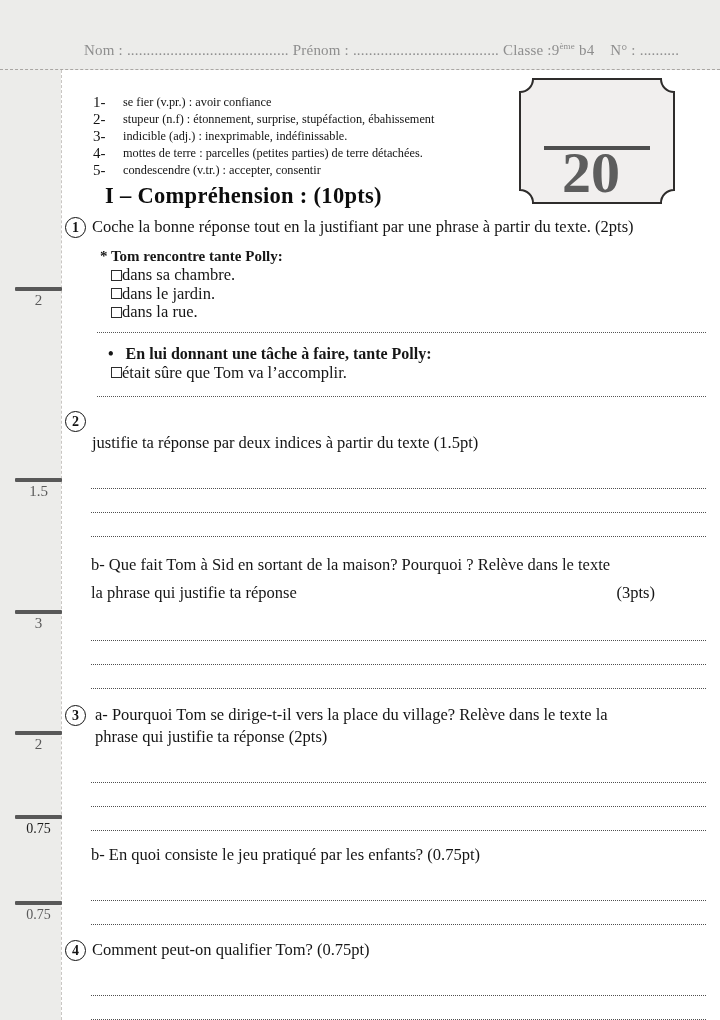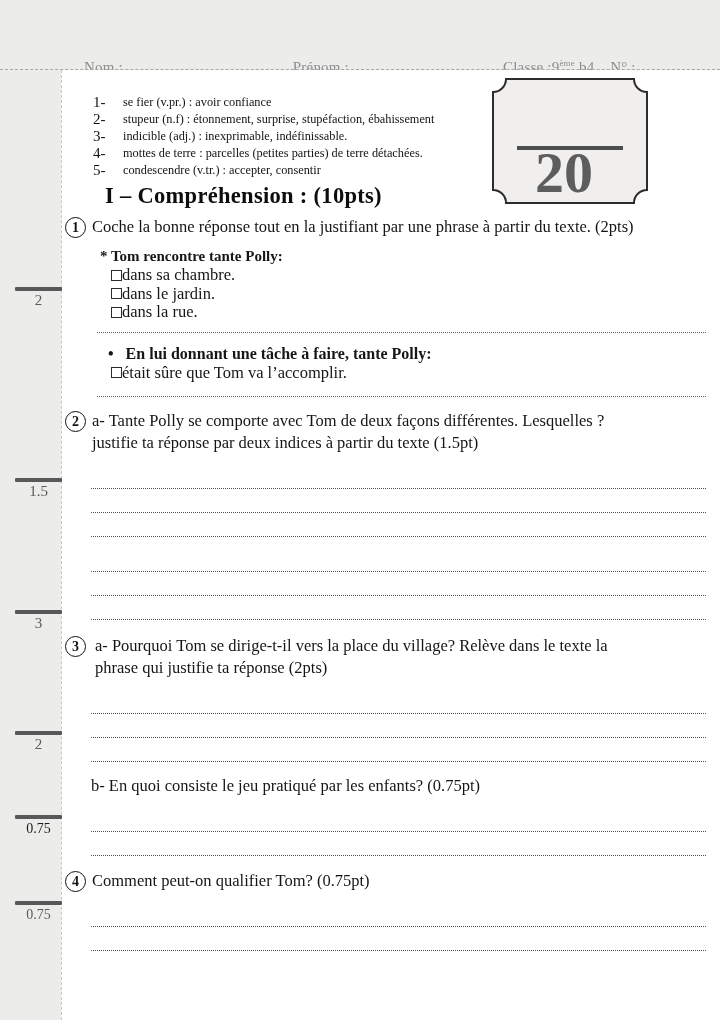--- a/index.html
+++ b/index.html
@@ -2,21 +2,21 @@
 <html><head>
 <meta charset="utf-8">
 <style>
   html,body { margin:0; padding:0; }
   body {
     width:720px; height:1020px; position:relative; overflow:hidden;
     background:#ececea; font-family:"Liberation Serif", serif; color:#161616;
   }
   
   .header-line {
-    position:absolute; left:84px; top:58px; white-space:nowrap;
+    position:absolute; left:84px; top:41px; white-space:nowrap;
     color:#8e8e8e; font-size:15px; letter-spacing:.2px;
   }
   .header-line sup { font-size:9px; }
   .top-divider {
     position:absolute; left:0; top:69px; width:720px; height:0;
     border-top:1.5px dashed #a9a6a3;
   }
   
   .page {
     position:absolute; left:61px; top:70px; width:659px; height:950px;
@@ -24,21 +24,21 @@
     border-left:1px dashed #c9c6c3;
     padding:24px 10px 0 29px;
   }
   
   .mark { position:absolute; left:15px; width:47px; text-align:center; z-index:5; }
   .mark-bar { height:4px; background:#585858; border-radius:1px; }
   .mark-label { margin-top:2px; font-size:15px; color:#5a5a5a; line-height:15px; }
   .mark-label.small { font-size:14px; }
   .mark-label.dark { color:#1c1c1c; }
   
-  .score-box { position:absolute; left:492px; top:78px; width:144px; height:126px; z-index:6; }
+  .score-box { position:absolute; left:519px; top:78px; width:144px; height:126px; z-index:6; }
   .score-box svg { position:absolute; left:0; top:0; }
   .score-bar { position:absolute; left:25px; top:68px; width:106px; height:4px; background:#4e4e4e; }
   .score-value {
     position:absolute; left:0; right:0; top:70px; text-align:center;
     font-size:58px; line-height:50px; font-weight:bold; color:#5d5d5d;
   }
   
   .vocab { margin-left:2px; }
   .vocab-row { display:flex; line-height:17px; color:#121212; }
   .vocab-num { width:30px; font-size:15px; flex:none; }
@@ -179,28 +179,35 @@
   <div class="opt opt-tall">
     <span class="cb"></span>
     <span>était sûre que Tom va l’accomplir.</span>
   </div>
 
   <div class="sep" style="margin-top:13px"></div>
 
   <div class="q-row q2a">
     <span class="qnum">2</span>
     <span class="q-text">
-      <span>a- Tante Polly se comporte avec Tom de deux façons différentes. Lesquelles ?</span><br>
+      <br>
       <span>justifie ta réponse par deux indices à partir du texte (1.5pt)</span>
     </span>
   </div>
   <div class="ans gap"></div>
   <div class="ans"></div>
   <div class="ans"></div>
 
+  <div class="q2b">
+    <div>b- Que fait Tom à Sid en sortant de la maison? Pourquoi ? Relève dans le texte</div>
+    <div class="q2b-line2">
+      <span>la phrase qui justifie ta réponse</span>
+      <span>(3pts)</span>
+    </div>
+  </div>
   <div class="ans gap"></div>
   <div class="ans"></div>
   <div class="ans"></div>
 
   <div class="q-row q3a">
     <span class="qnum">3</span>
     <span class="q-text">
       <span>a- Pourquoi Tom se dirige-t-il vers la place du village? Relève dans le texte la</span><br>
       <span>phrase qui justifie ta réponse (2pts)</span>
     </span>

